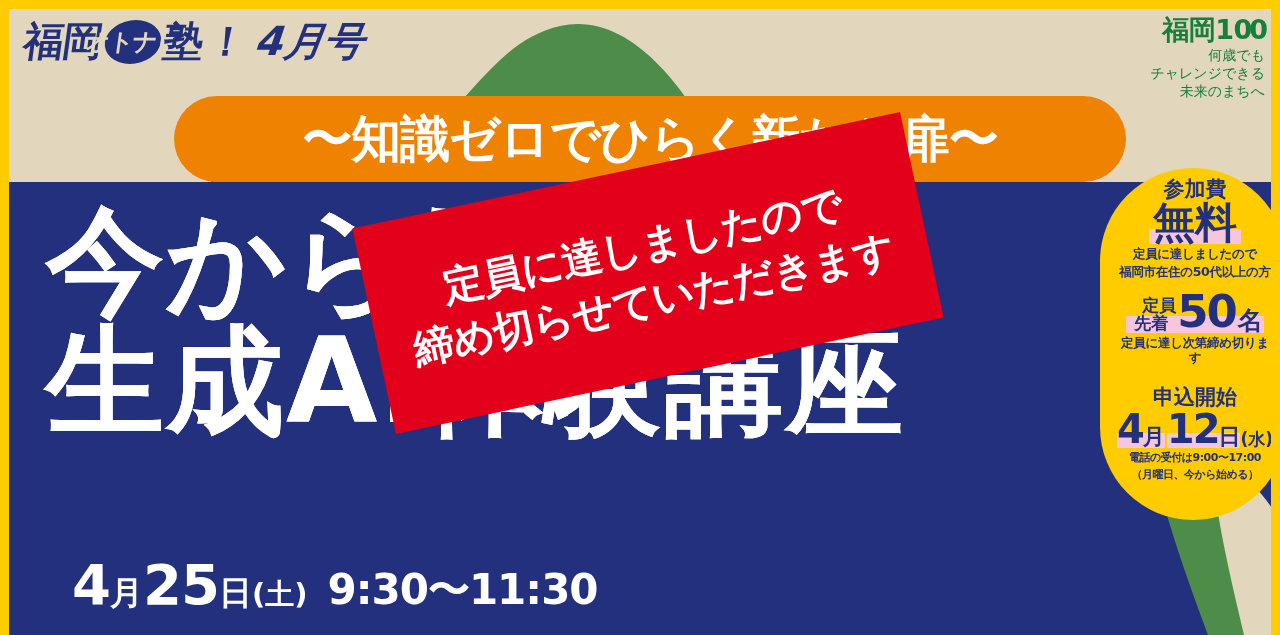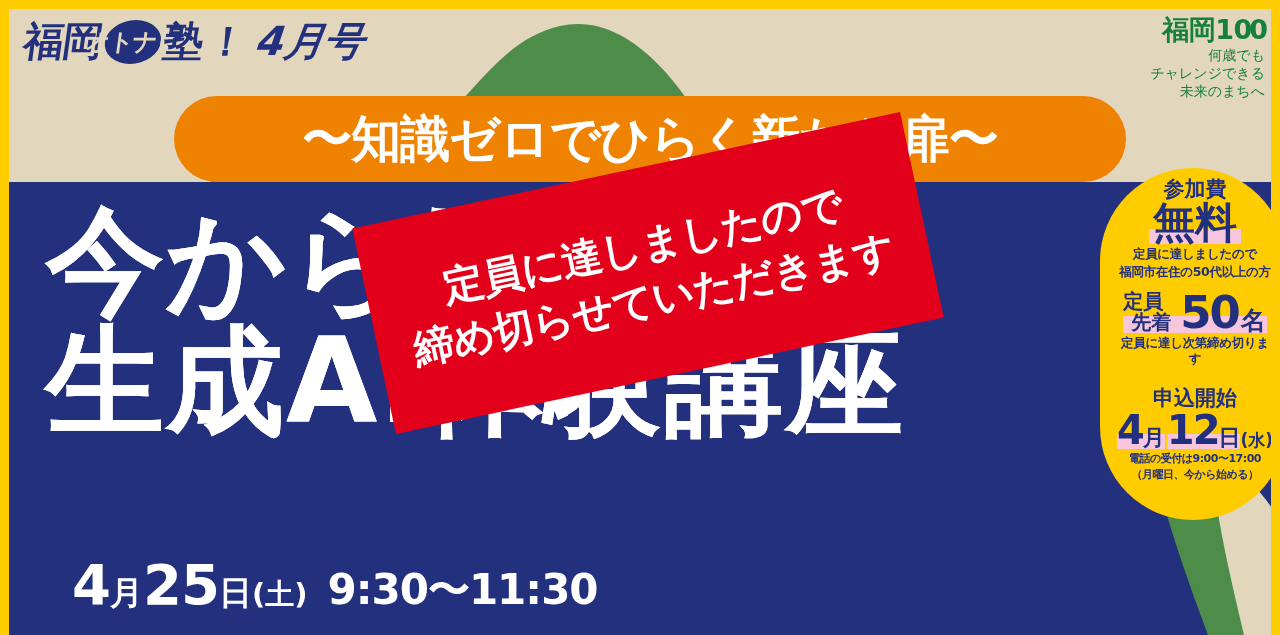--- a/index.html
+++ b/index.html
@@ -221,21 +221,21 @@
     padding: 0 4px;
   }
   .blob-note { font-size: 12.5px; font-weight: bold; line-height: 1.25; margin-top: 2px; letter-spacing: -0.3px; }
   .blob-sec { margin-top: 12px; }
   .cap-row {
     display: flex;
     align-items: flex-end;
     justify-content: center;
     line-height: 1;
   }
-  .cap-left { font-size: 20px; font-weight: bold; text-align: left; line-height: 1.05; }
+  .cap-left { font-size: 17px; font-weight: bold; text-align: right; line-height: 1.05; }
   .cap-left .hl {
     display: inline-block;
     background: linear-gradient(to top, #f6c6dd 0, #f6c6dd 17px, transparent 17px);
     padding: 0 8px;
   }
   .cap-num {
     font-size: 45px;
     font-weight: bold;
     line-height: 0.92;
     letter-spacing: -2px;

